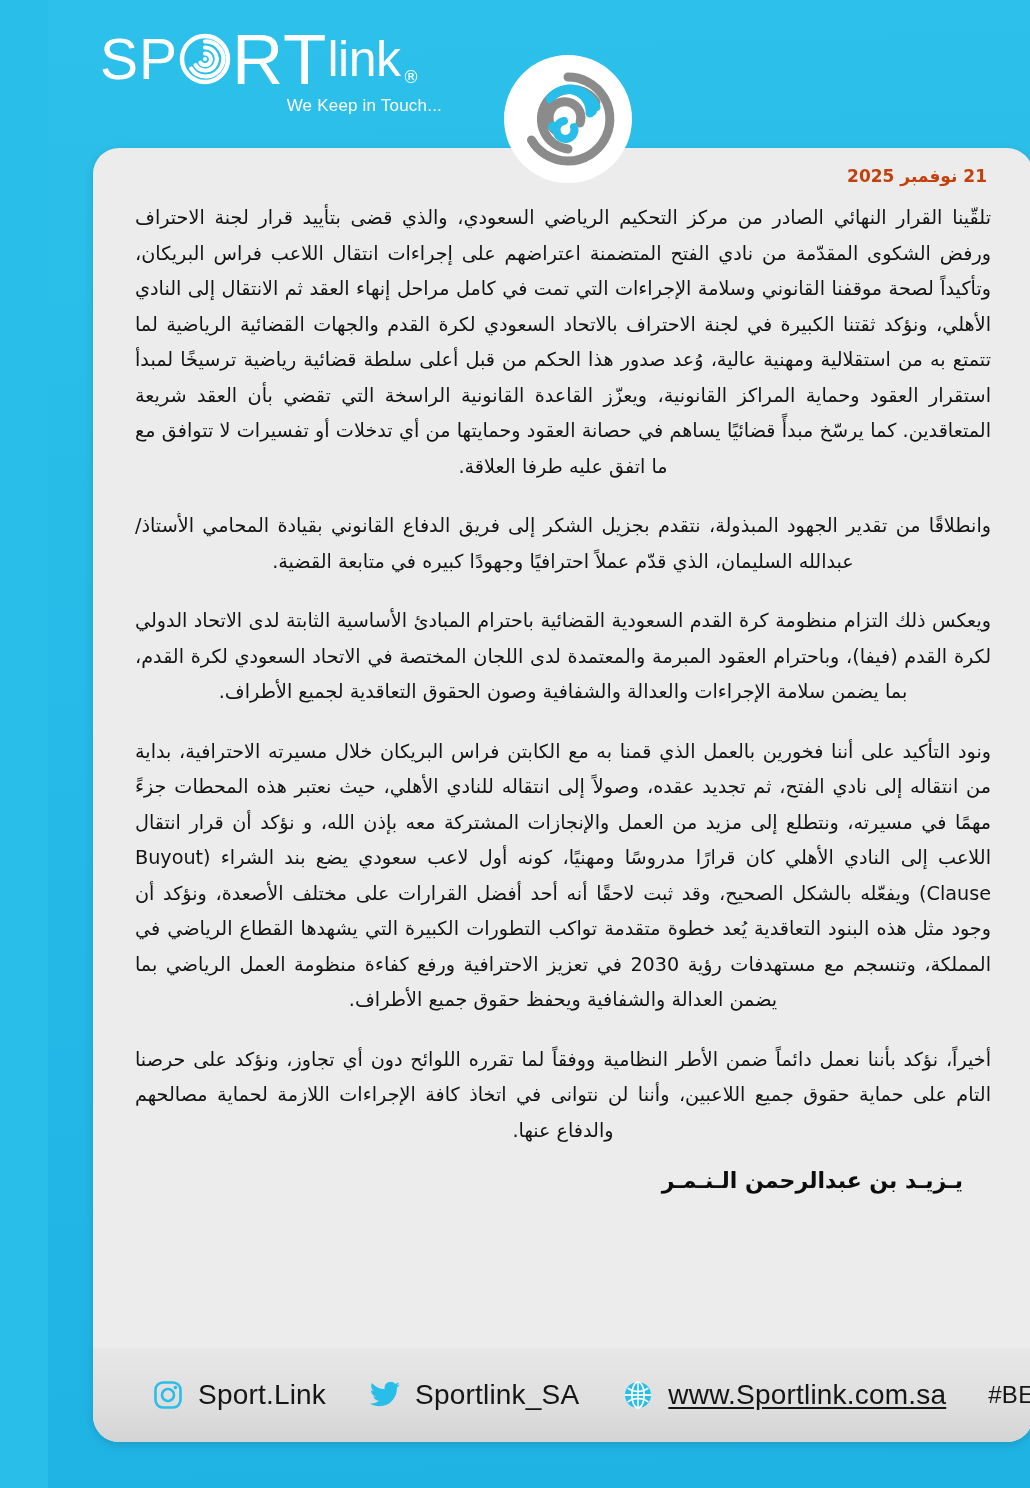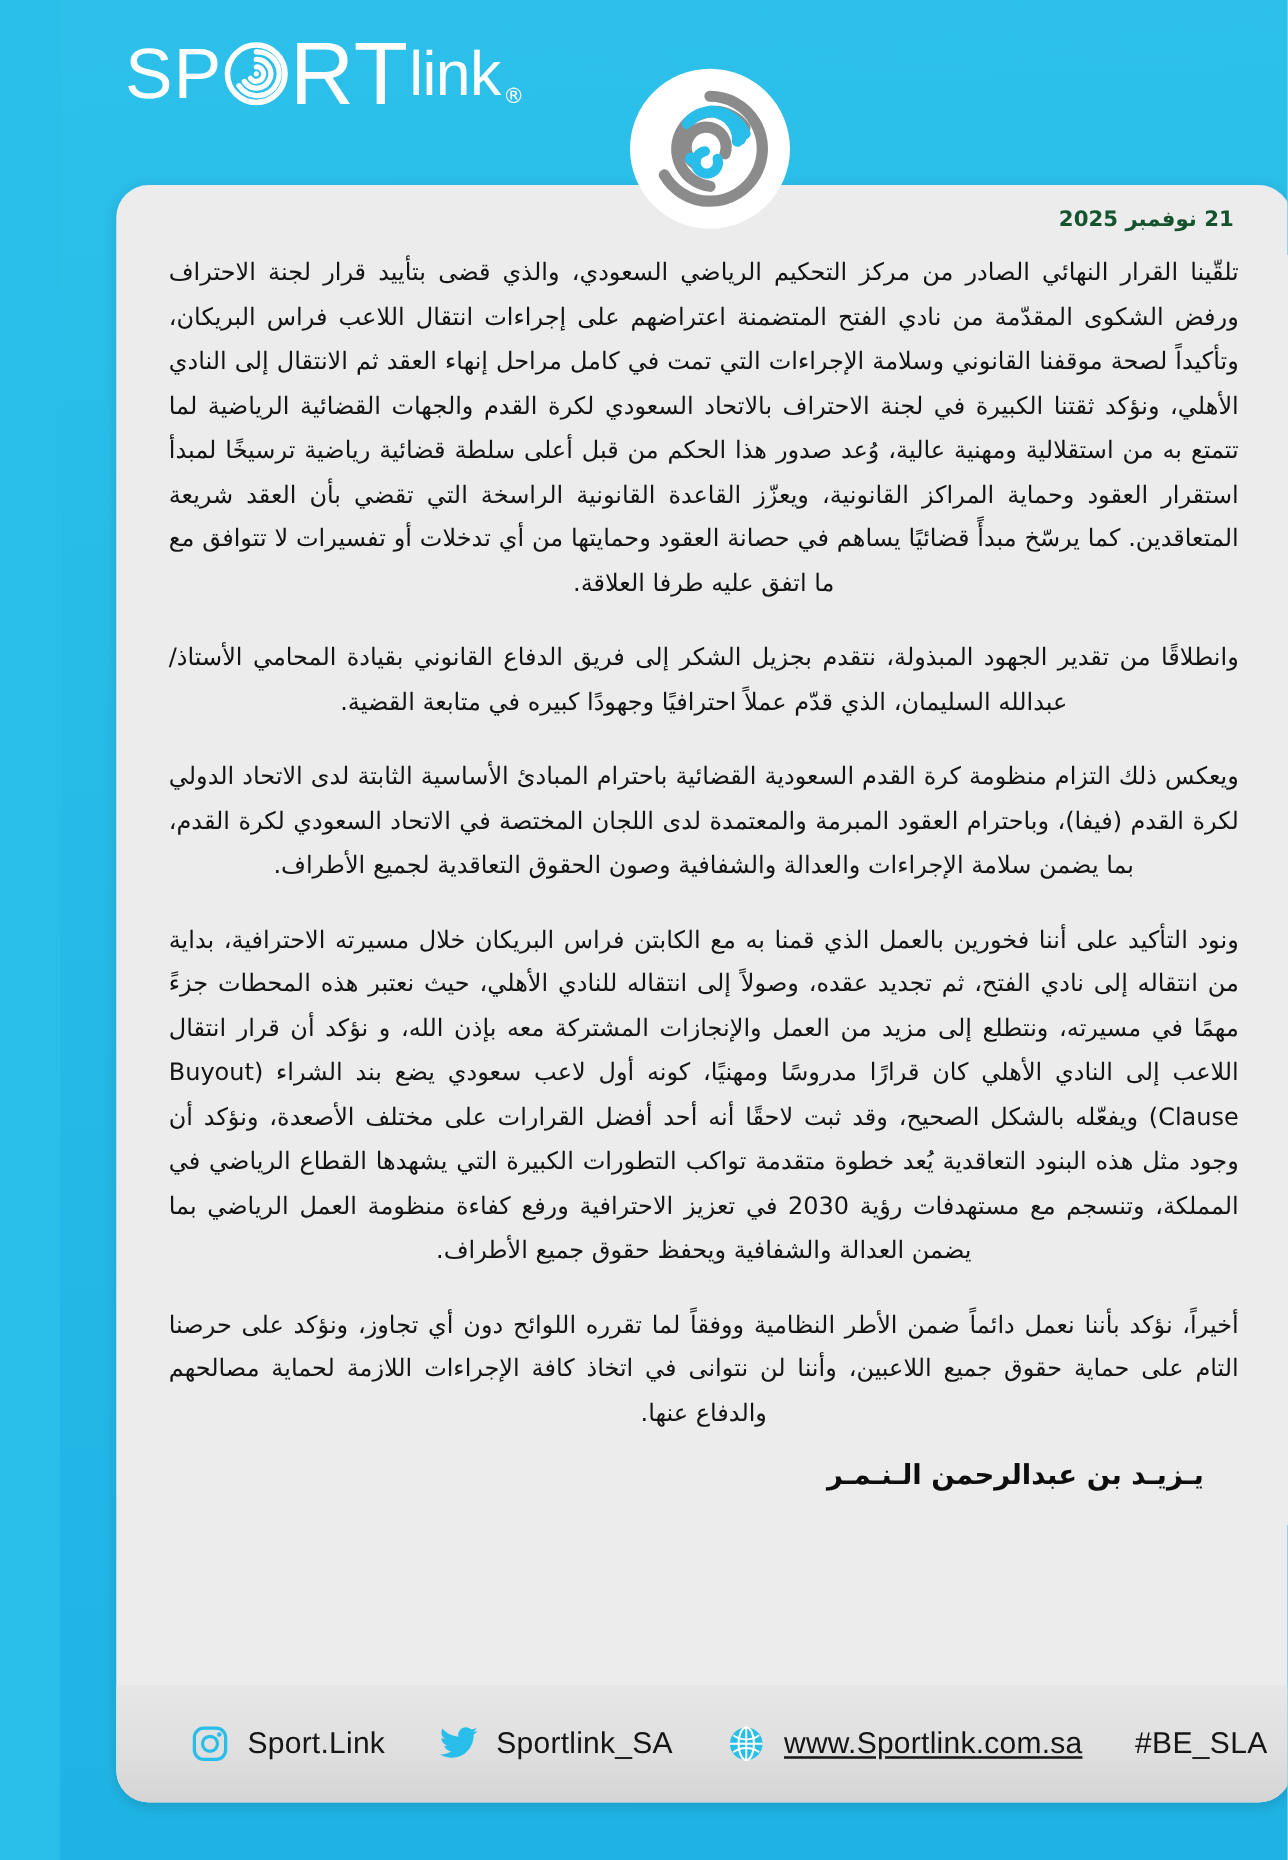--- a/index.html
+++ b/index.html
@@ -143,21 +143,21 @@
     left: 0; right: 0;
     top: 0;
     padding: 18px 42px 0 42px;
   }
 
   .doc-date {
     direction: rtl;
     text-align: right;
     font-size: 17px;
     font-weight: bold;
-    color: #14532d;
+    color: #c2410c;
     margin: 0 0 14px 0;
     padding-right: 4px;
     font-family: "DejaVu Sans", sans-serif;
   }
 
   .body-text {
     direction: rtl;
     text-align: justify;
     text-align-last: center;
     color: #141414;
@@ -207,21 +207,21 @@
     width: 34px;
     height: 34px;
     margin-right: 13px;
     flex: none;
     display: flex;
     align-items: center;
     justify-content: center;
   }
   .social-icon svg { display: block; }
   .social-label {
-    font-size: 24px;
+    font-size: 28px;
     color: #151515;
     font-family: "Liberation Sans", sans-serif;
     letter-spacing: 0.2px;
   }
   .social-label.link-text {
     text-decoration: underline;
     text-underline-offset: 3px;
   }
   .hashtag {
     font-size: 24px;
@@ -247,20 +247,21 @@
             <path d="M26 8.5 A17.5 17.5 0 1 1 12.2 35.6" fill="none" stroke="#ffffff" stroke-width="4.2" stroke-linecap="round"></path>
             <path d="M26 14.5 A11.5 11.5 0 1 1 16.5 32.2" fill="none" stroke="#ffffff" stroke-width="4.2" stroke-linecap="round"></path>
             <path d="M26 20.5 A5.8 5.8 0 1 1 21.3 29.6" fill="none" stroke="#ffffff" stroke-width="4" stroke-linecap="round"></path>
             <circle cx="26" cy="26" r="2.1" fill="#ffffff"></circle>
           </svg>
         </span>
         <span class="logo-rt">RT</span>
         <span class="logo-link">link</span>
         <span class="logo-reg">®</span>
       </div>
+      <div class="logo-tagline">We Keep in Touch...</div>
     </div>
 
     <div class="emblem">
       <div class="emblem-disc"></div>
       <svg width="128" height="128" viewBox="0 0 128 128">
         <path d="M64 22 A42 42 0 1 1 27.5 85" fill="none" stroke="#8b8b8b" stroke-width="9" stroke-linecap="round"></path>
         <path d="M27.5 85 A42 42 0 0 1 64 22" fill="none" stroke="#29bee9" stroke-width="9" stroke-linecap="round" opacity="0"></path>
         <path d="M92 47 A30 30 0 1 0 64 94" fill="none" stroke="#8b8b8b" stroke-width="9" stroke-linecap="round"></path>
         <path d="M64 34 A30 30 0 0 1 92 52" fill="none" stroke="#29bee9" stroke-width="9" stroke-linecap="round"></path>
         <path d="M46 44 A22 22 0 0 1 86 58" fill="none" stroke="#29bee9" stroke-width="9" stroke-linecap="round"></path>

